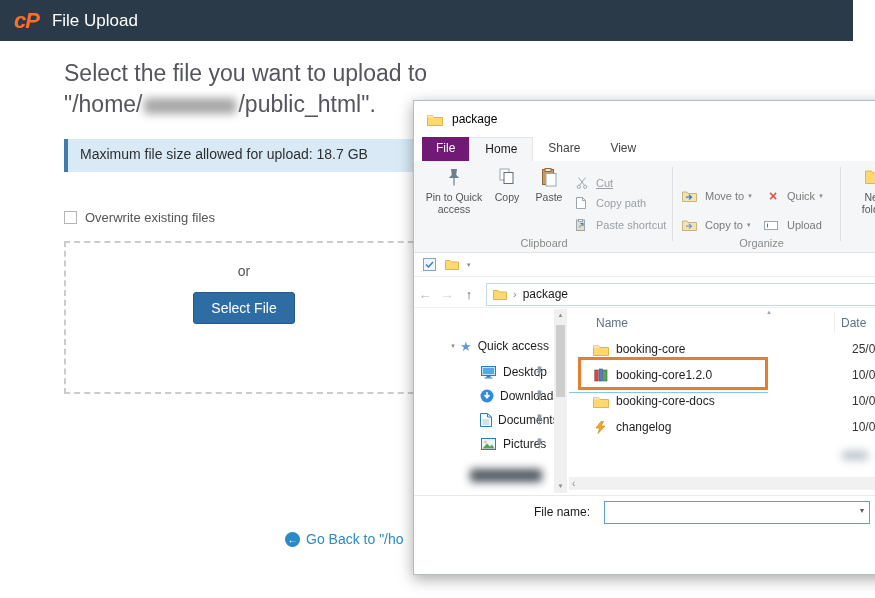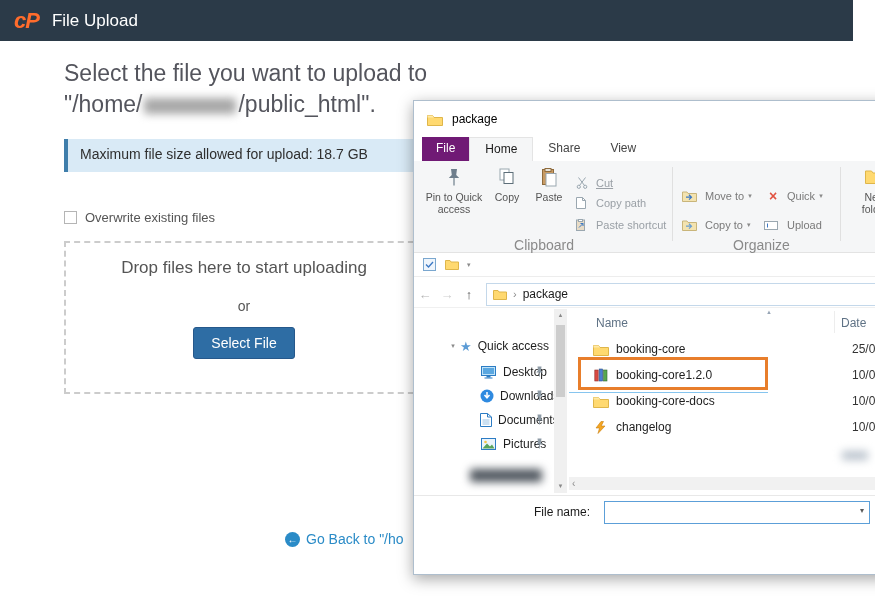--- a/index.html
+++ b/index.html
@@ -35,21 +35,21 @@
   .ribbon{position:absolute;left:0;top:60px;width:100%;height:92px;background:#f5f6f7;border-bottom:1px solid #e3e3e3;}
   .rbig{position:absolute;top:4px;text-align:center;cursor:pointer;}
   .ric{display:block;height:26px;padding-top:3px;}
   .rlab{display:block;font-size:10.5px;line-height:12px;color:#555;}
   .rsmall{position:absolute;left:162px;height:20px;display:flex;align-items:center;font-size:11px;color:#9aa0a6;cursor:pointer;}
   .rs-ic{width:15px;margin-right:5px;text-align:center;}
   .rmed{position:absolute;height:22px;display:flex;align-items:center;font-size:11px;color:#7a7a7a;cursor:pointer;}
   .rmed .rs-ic{width:18px;}
   .caret{font-size:7px;color:#8a8a8a;margin-left:4px;}
   .vline{position:absolute;top:6px;height:74px;width:1px;background:#e0e0e0;}
-  .grp{position:absolute;top:76px;font-size:14px;color:#8a8a8a;text-align:center;}
+  .grp{position:absolute;top:76px;font-size:11px;color:#8a8a8a;text-align:center;}
   .qat{position:absolute;left:0;top:152px;width:100%;height:24px;background:#fff;border-bottom:1px solid #ededed;display:flex;align-items:center;padding-left:9px;gap:9px;}
   .addr{position:absolute;left:0;top:180px;width:100%;height:27px;background:#fff;display:flex;align-items:center;border-bottom:1px solid #f0f0f0;}
   .nav-arrow{width:22px;text-align:center;font-size:13px;cursor:pointer;}
   .addr-box{margin-left:6px;width:420px;height:23px;border:1px solid #c4d8ea;display:flex;align-items:center;padding-left:6px;background:#fff;}
   .crumb-sep{color:#8a8a8a;margin:0 6px;font-size:11px;}
   .crumb-text{color:#1a1a1a;cursor:pointer;}
   .navrow{position:absolute;left:0;width:138px;height:22px;display:flex;align-items:center;cursor:pointer;color:#1e1e1e;}
   .nav-chevron{font-size:7px;color:#8a8a8a;width:14px;text-align:center;}
   .nav-star{color:#5b9bd5;font-size:13px;margin-right:6px;}
   .nav-ic{width:17px;margin-right:6px;display:inline-flex;justify-content:center;}
@@ -95,21 +95,20 @@
   </div>
 
   <div class="notice">Maximum file size allowed for upload: 18.7 GB</div>
 
   <div class="overwrite">
     <span class="checkbox"></span>
     <span>Overwrite existing files</span>
   </div>
 
   <div class="dropzone">
-    <div class="drop-text">Drop files here to start uploading</div>
     <div class="or-text">or</div>
     <button class="select-file">Select File</button>
   </div>
 
   <div class="goback">
     <span class="goback-icon">←</span>
     <span class="goback-text">Go Back to "/ho</span>
   </div>
 
   <div class="explorer">

